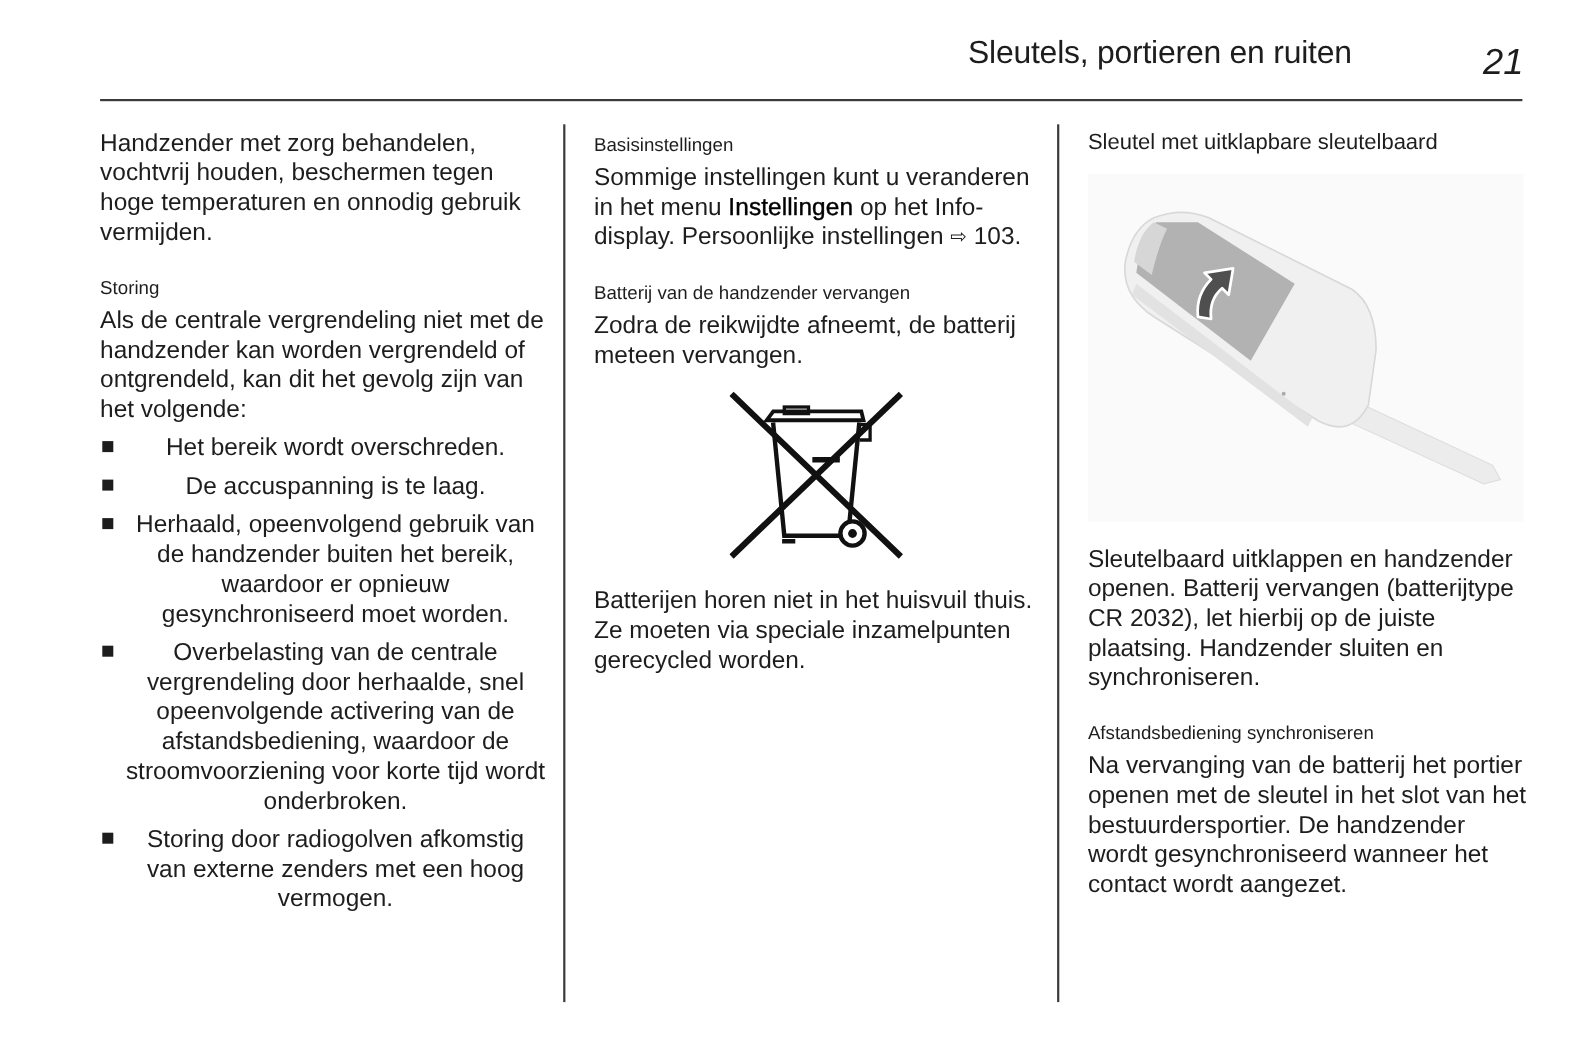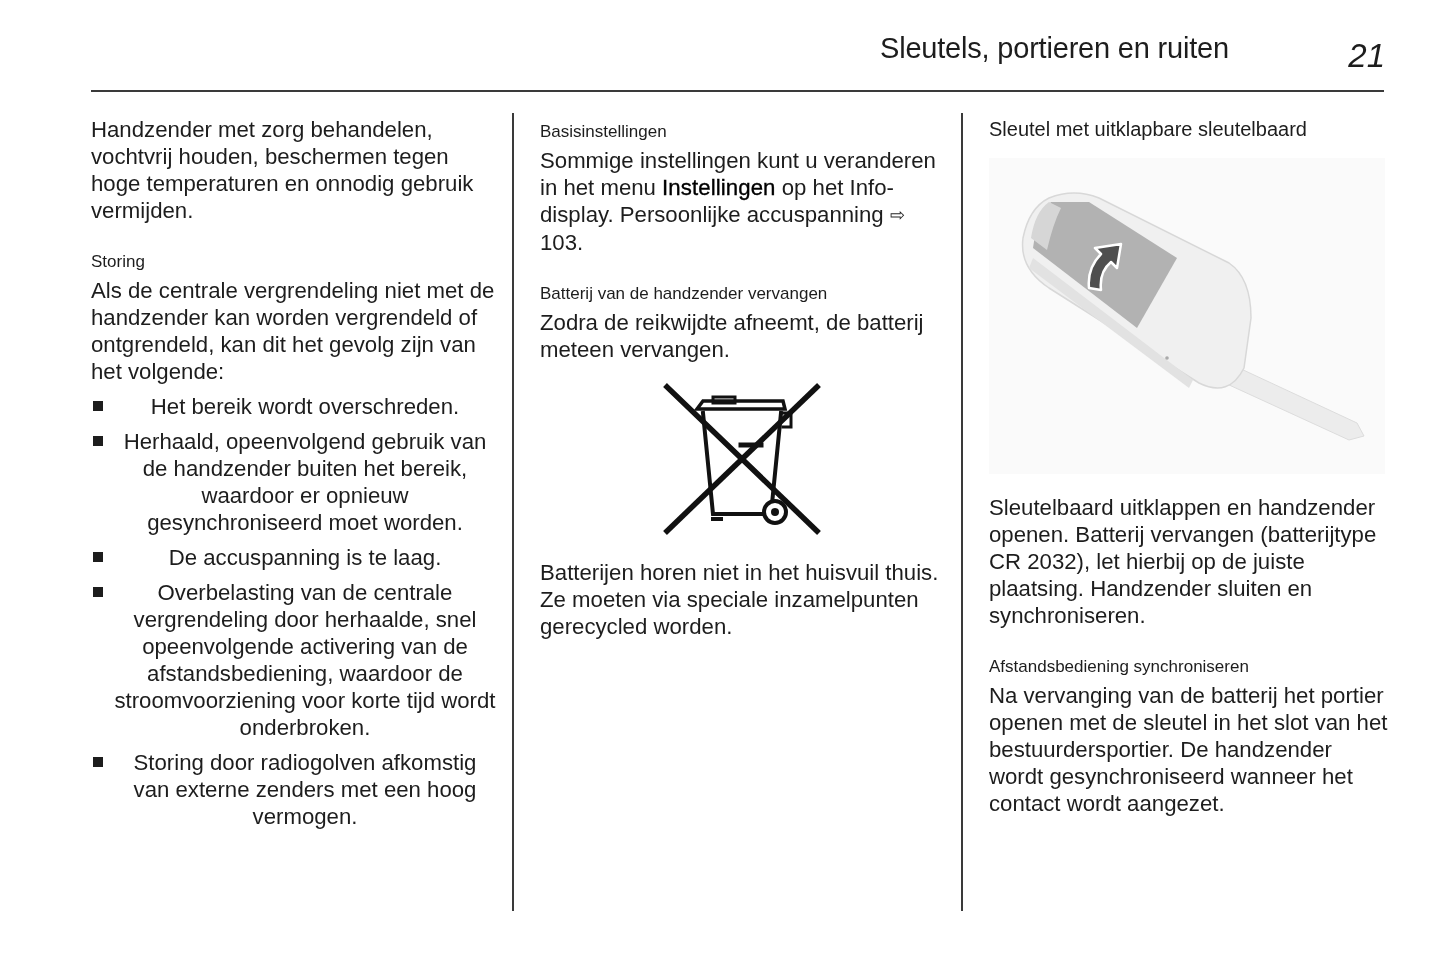--- a/index.html
+++ b/index.html
@@ -54,30 +54,30 @@
 
 <div class="col-rule" style="left:512px"></div>
 <div class="col-rule" style="left:961px"></div>
 
 <div class="col col1">
   <p>Handzender met zorg behandelen, vochtvrij houden, beschermen tegen hoge temperaturen en onnodig gebruik vermijden.</p>
   <h2 class="gap-h">Storing</h2>
   <p>Als de centrale vergrendeling niet met de handzender kan worden vergrendeld of ontgrendeld, kan dit het gevolg zijn van het volgende:</p>
   <ul class="bullets">
     <li><span class="bullet"></span><span>Het bereik wordt overschreden.</span></li>
+    <li><span class="bullet"></span><span>De accuspanning is te laag.</span></li>
     <li><span class="bullet"></span><span>Herhaald, opeenvolgend gebruik van de handzender buiten het bereik, waardoor er opnieuw gesynchroniseerd moet worden.</span></li>
-    <li><span class="bullet"></span><span>De accuspanning is te laag.</span></li>
     <li><span class="bullet"></span><span>Overbelasting van de centrale vergrendeling door herhaalde, snel opeenvolgende activering van de afstandsbediening, waardoor de stroomvoorziening voor korte tijd wordt onderbroken.</span></li>
     <li><span class="bullet"></span><span>Storing door radiogolven afkomstig van externe zenders met een hoog vermogen.</span></li>
   </ul>
 </div>
 
 <div class="col col2">
   <h2>Basisinstellingen</h2>
-  <p><span>Sommige instellingen kunt u veranderen in het menu </span><strong class="menu">Instellingen</strong><span> op het Info-display. Persoonlijke accuspanning </span><span class="xref-arrow">⇨</span> <span>103.</span></p>
+  <p><span>Sommige instellingen kunt u veranderen in het menu </span><strong class="menu">Instellingen</strong><span> op het Info-display. Persoonlijke instellingen </span><span class="xref-arrow">⇨</span> <span>103.</span></p>
   <h2 class="gap-h">Batterij van de handzender vervangen</h2>
   <p>Zodra de reikwijdte afneemt, de batterij meteen vervangen.</p>
 
   <svg class="weee-figure" viewBox="0 0 160 160">
     <g fill="none" stroke="#111" stroke-width="4.5" stroke-linecap="square">
 
       <rect x="50" y="18" width="22" height="6" stroke-width="3"></rect>
       <path d="M34 30 L122 30 L120 22 L40 22 Z" stroke-width="3.5"></path>
 
       <path d="M40 34 L50 135 L108 135 L118 34" stroke-width="4"></path>

